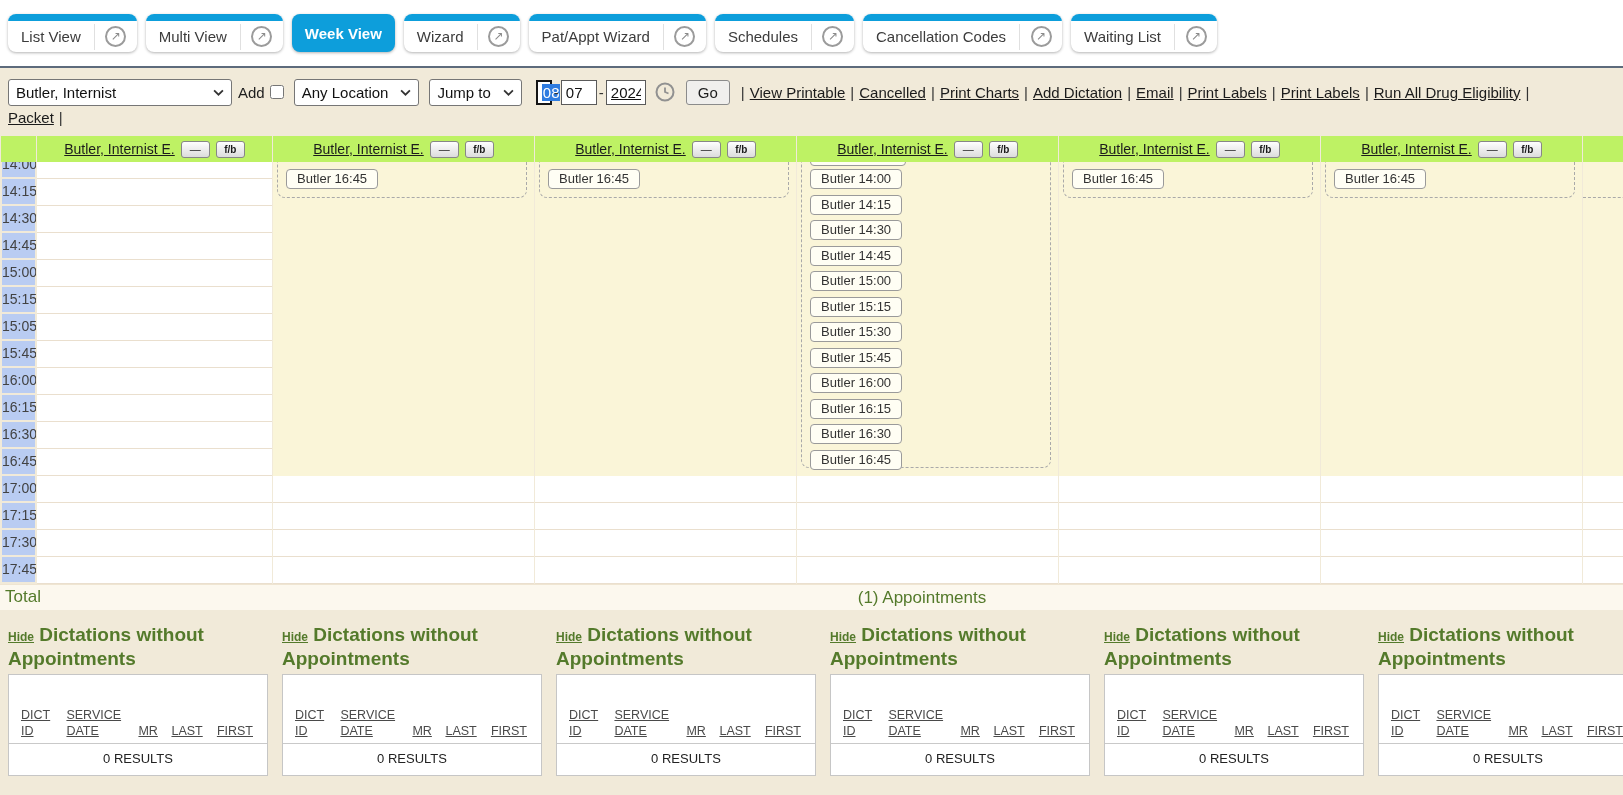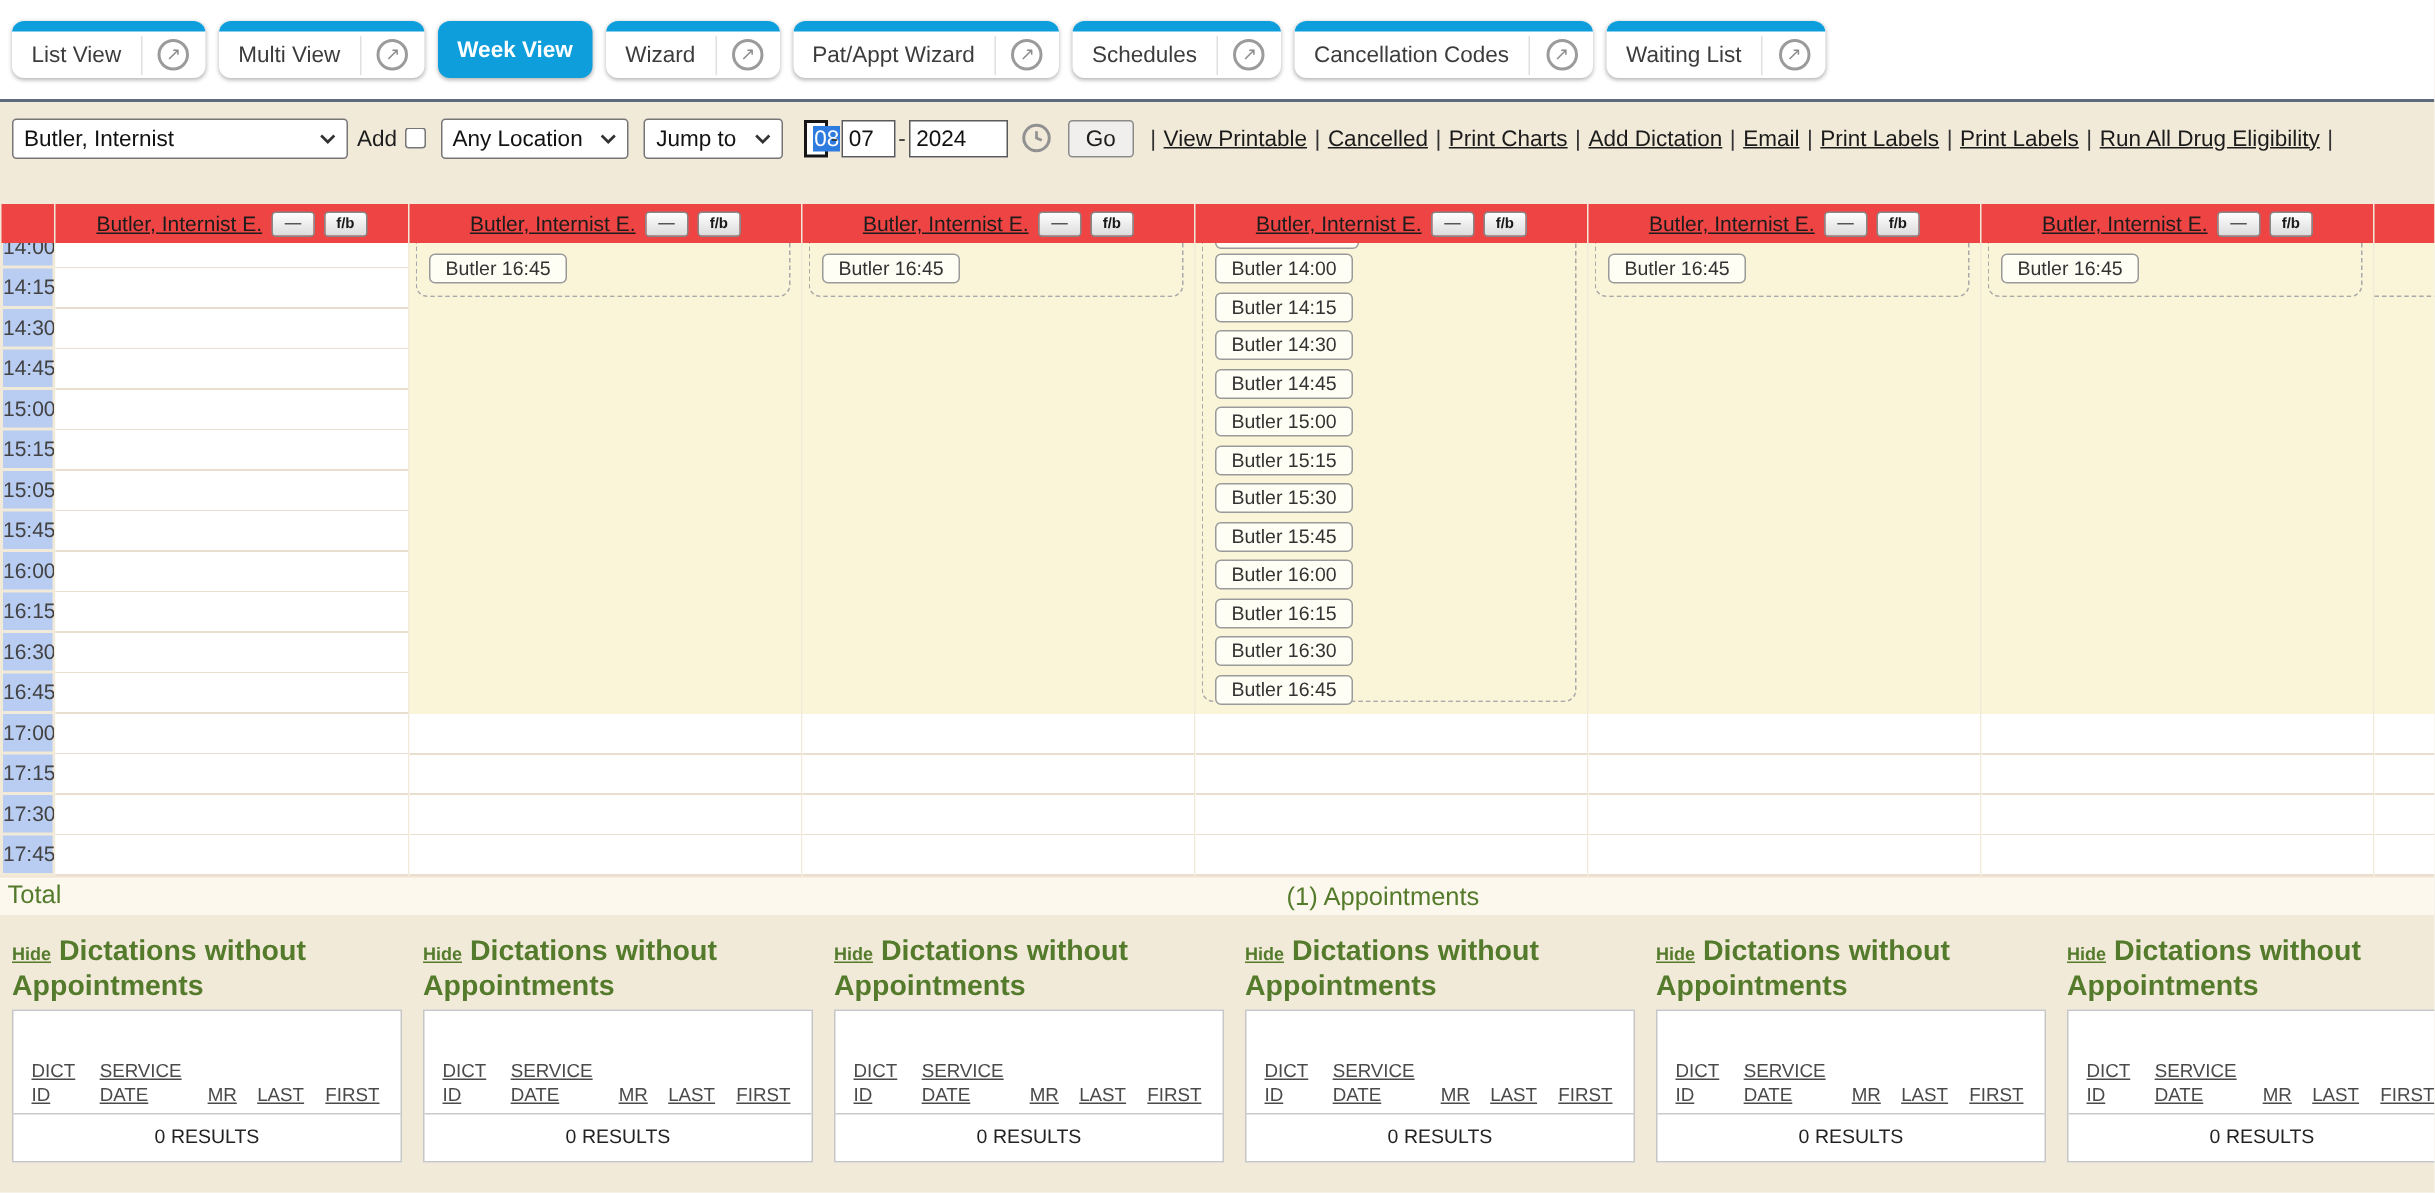--- a/index.html
+++ b/index.html
@@ -38,21 +38,21 @@
   .clockbtn { margin: 0 10px 0 8px; display: inline-flex; cursor: pointer; }
   .gobtn { font-size: 15px; padding: 3px 11px; background: #f0efed; border: 1px solid #8b8b8b;
            border-radius: 3px; color: #1d1d1d; cursor: pointer; font-family: "Liberation Sans", sans-serif; }
   .tlinks a, .trow2 a { color: #1b1b1b; text-decoration: underline; cursor: pointer; }
   .tlinks .sep, .trow2 .sep { margin: 0 5px; text-decoration: none; color: #333; }
   .trow2 { height: 22px; display: flex; align-items: center; }
 
   
   .grid { position: relative; width: 1844px; margin-top: 4px; }
   .ghead { display: flex; height: 26px; }
-  .ghcell { background: #ef4444; border-left: 1px solid #f1ead9; display: flex; align-items: center;
+  .ghcell { background: #bef264; border-left: 1px solid #f1ead9; display: flex; align-items: center;
             justify-content: center; gap: 6px; }
   .w-time { width: 36px; }
   .w-c1 { width: 236px; }
   .w-day { width: 262px; }
   .provlink { font-size: 14px; color: #1c1c1c; text-decoration: underline; cursor: pointer; white-space: nowrap; }
   .mbtn { display: inline-block; min-width: 29px; height: 17px; line-height: 14px; font-size: 11px;
           background: linear-gradient(#fefefe, #dcdcdc); border: 1px solid #878787; border-radius: 3px;
           text-align: center; color: #1a1a1a; padding: 0 3px; cursor: pointer; }
   .fbbtn { font-size: 10px; font-weight: bold; line-height: 15px; }
   .gbody { position: relative; height: 422px; overflow: hidden; }
@@ -178,29 +178,33 @@
         <svg viewBox="0 0 10 6" width="11" height="7">
             <path d="M1 1 L5 5 L9 1" fill="none" stroke="#333" stroke-width="1.6"></path>
           </svg>
       </div>
       <span class="din focused" style="width:16px;">
         <span class="selhl">08</span>
       </span>
       <span class="dsep">-</span>
       <input class="din" style="width: 36px;" value="07">
       <span class="dsep">-</span>
-      <input class="din" style="width: 66px;" value="2024">
+      <input class="din" style="width: 40px; text-decoration: underline;" value="2024">
       <span class="clockbtn">
         <svg width="22" height="22" viewBox="0 0 22 22">
             <circle cx="11" cy="11" r="8.5" fill="none" stroke="#919191" stroke-width="2"></circle>
             <path d="M11 6.5 V11 L14.5 12.5" fill="none" stroke="#919191" stroke-width="1.8"></path>
           </svg>
       </span>
       <button class="gobtn">Go</button>
       <span class="tlinks" style="margin-left:6px;"><span class="sep">|</span><a class="tlink">View Printable</a><span class="sep">|</span><a class="tlink">Cancelled</a><span class="sep">|</span><a class="tlink">Print Charts</a><span class="sep">|</span><a class="tlink">Add Dictation</a><span class="sep">|</span><a class="tlink">Email</a><span class="sep">|</span><a class="tlink">Print Labels</a><span class="sep">|</span><a class="tlink">Print Labels</a><span class="sep">|</span><a class="tlink">Run All Drug Eligibility</a><span class="sep">|</span></span>
+    </div>
+    <div class="trow2">
+      <a>Packet</a>
+      <span class="sep">|</span>
     </div>
   </div>
 
   <div class="grid">
     <div class="ghead">
         <div class="ghcell w-time"></div>
         <div class="ghcell w-c1">
           <a class="provlink">Butler, Internist E.</a>
           <span class="mbtn">—</span>
           <span class="mbtn fbbtn">f/b</span>

